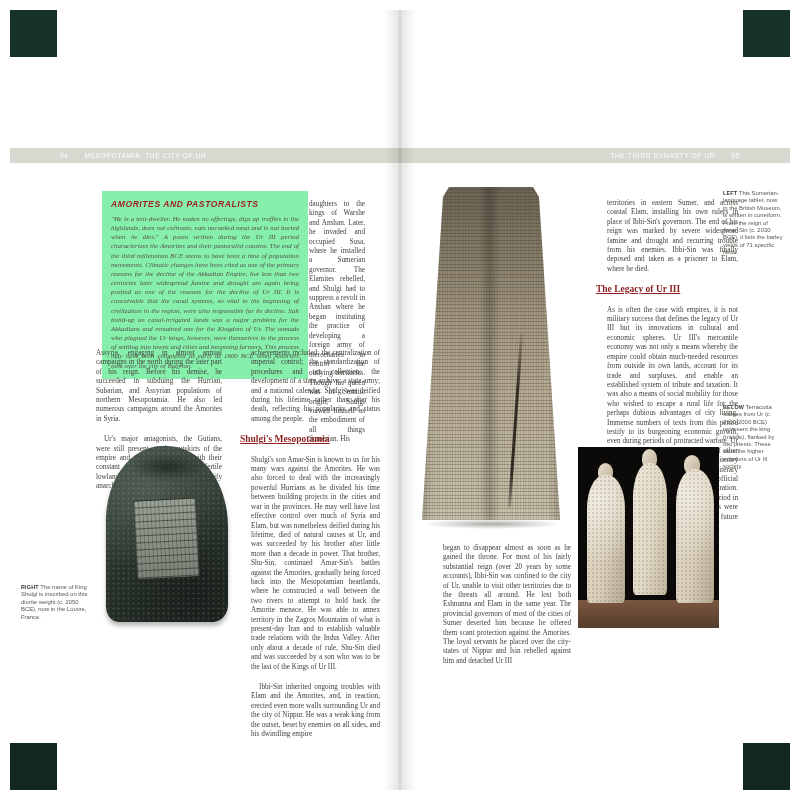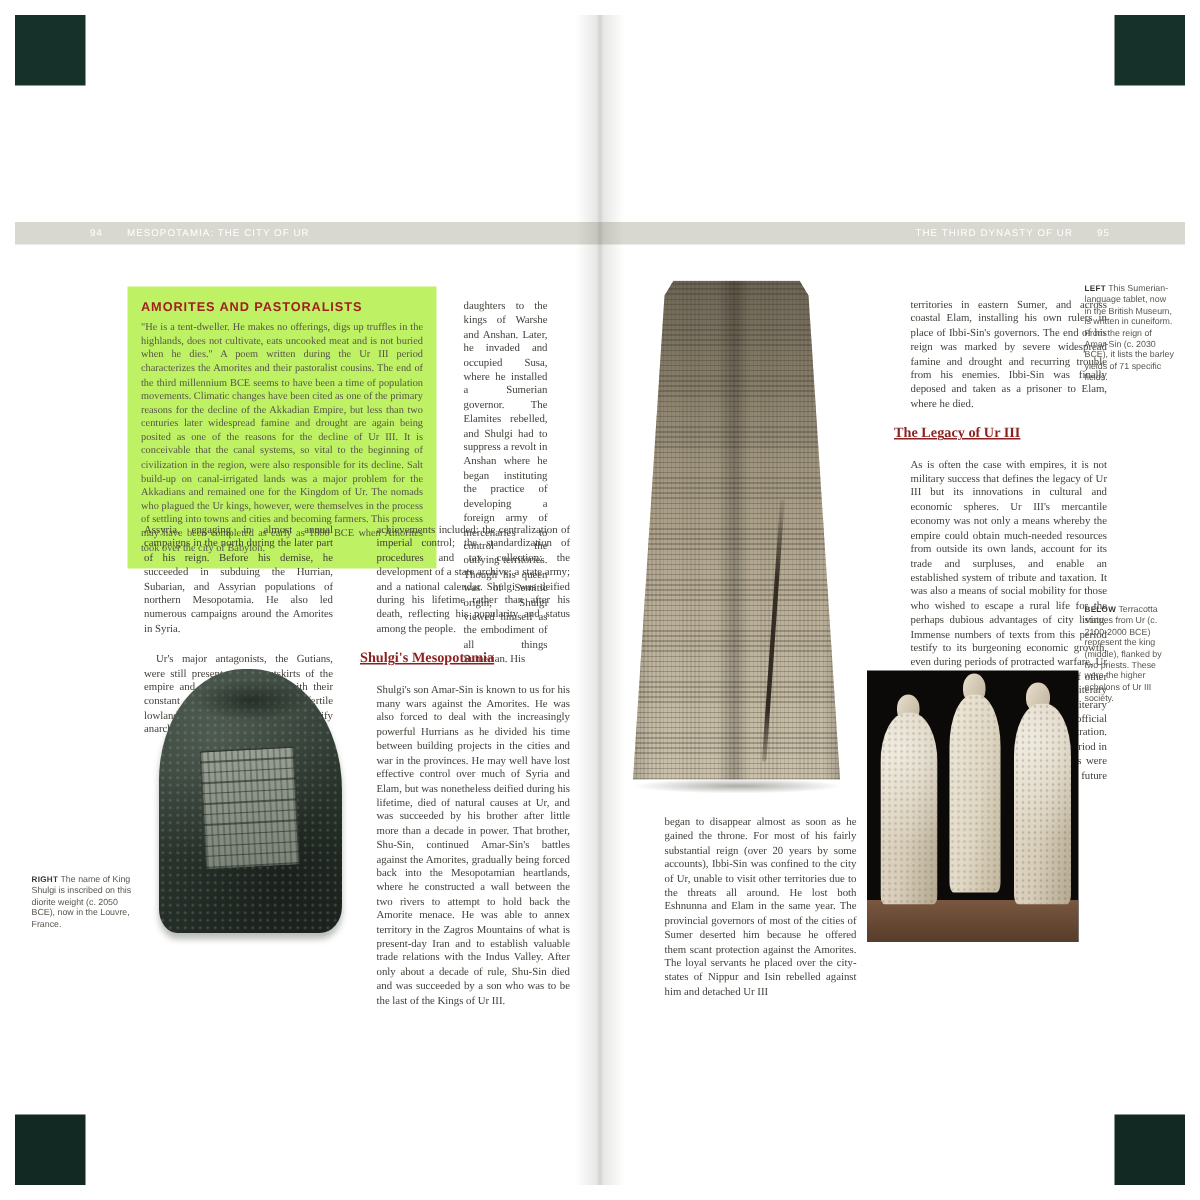--- a/index.html
+++ b/index.html
@@ -16,21 +16,21 @@
     display:flex;justify-content:space-between;align-items:center;
     font-family:"Liberation Sans", sans-serif;font-size:6.5px;letter-spacing:.7px;color:#ffffff;}
   .hdr-left{display:flex;gap:16px;padding-left:50px;}
   .hdr-right{display:flex;gap:16px;padding-right:50px;}
 
   
   #gutter{position:absolute;left:384px;top:10px;width:32px;height:780px;
     background:linear-gradient(90deg,rgba(0,0,0,0) 0%,rgba(110,110,100,.16) 42%,rgba(80,80,70,.26) 50%,rgba(110,110,100,.16) 58%,rgba(0,0,0,0) 100%);}
 
   
-  #feature-box{position:absolute;left:85px;top:191px;width:188px;background:#bef264;padding:8px 9px 9px 9px;}
+  #feature-box{position:absolute;left:102px;top:191px;width:188px;background:#86efac;padding:8px 9px 9px 9px;font-style:italic;}
   #feature-box h2{margin:0 0 5px 0;font-family:"Liberation Sans", sans-serif;font-size:8.5px;
     letter-spacing:.6px;color:#a21f1f;}
   #feature-box p{margin:0;font-size:6.9px;line-height:9.15px;text-align:justify;color:#55524a;}
 
   .bodycol{position:absolute;font-size:7.2px;line-height:9.4px;text-align:justify;color:#43413b;}
   .bodycol p{margin:11px;font-family:Liberation Serif, serif;}
   .bodycol p.indent{text-indent:8px;}
   h3.subhead{margin:6px 0 2px 0;font-size:9.5px;color:#8e1f1f;font-weight:bold;text-decoration:underline;}
 
   
@@ -121,20 +121,21 @@
 
   <div class="bodycol" style="left:85px;top:338px;width:148px;">
     <p>Assyria, engaging in almost annual campaigns in the north during the later part of his reign. Before his demise, he succeeded in subduing the Hurrian, Subarian, and Assyrian populations of northern Mesopotamia. He also led numerous campaigns around the Amorites in Syria.</p>
     <p class="indent">Ur's major antagonists, the Gutians, were still present on the outskirts of the empire and causing disruption with their constant developing into the fertile lowlands. Shulgi's strategy to pacify anarchic Elam was to marry off his</p>
   </div>
 
   <div class="bodycol" style="left:240px;top:338px;width:151px;">
     <p>achievements included: the centralization of imperial control; the standardization of procedures and tax collection; the development of a state archive; a state army; and a national calendar. Shulgi was deified during his lifetime rather than after his death, reflecting his popularity and status among the people.</p>
     <h3 class="subhead">Shulgi's Mesopotamia</h3>
     <p>Shulgi's son Amar-Sin is known to us for his many wars against the Amorites. He was also forced to deal with the increasingly powerful Hurrians as he divided his time between building projects in the cities and war in the provinces. He may well have lost effective control over much of Syria and Elam, but was nonetheless deified during his lifetime, died of natural causes at Ur, and was succeeded by his brother after little more than a decade in power. That brother, Shu-Sin, continued Amar-Sin's battles against the Amorites, gradually being forced back into the Mesopotamian heartlands, where he constructed a wall between the two rivers to attempt to hold back the Amorite menace. He was able to annex territory in the Zagros Mountains of what is present-day Iran and to establish valuable trade relations with the Indus Valley. After only about a decade of rule, Shu-Sin died and was succeeded by a son who was to be the last of the Kings of Ur III.</p>
+    <p class="indent">Ibbi-Sin inherited ongoing troubles with Elam and the Amorites, and, in reaction, erected even more walls surrounding Ur and the city of Nippur. He was a weak king from the outset, beset by enemies on all sides, and his dwindling empire</p>
   </div>
 
   <div id="weight-photo">
     <div id="weight-stone">
       <div id="weight-speckle"></div>
       <div id="weight-top-shadow"></div>
       <div id="weight-panel"></div>
     </div>
   </div>
 

